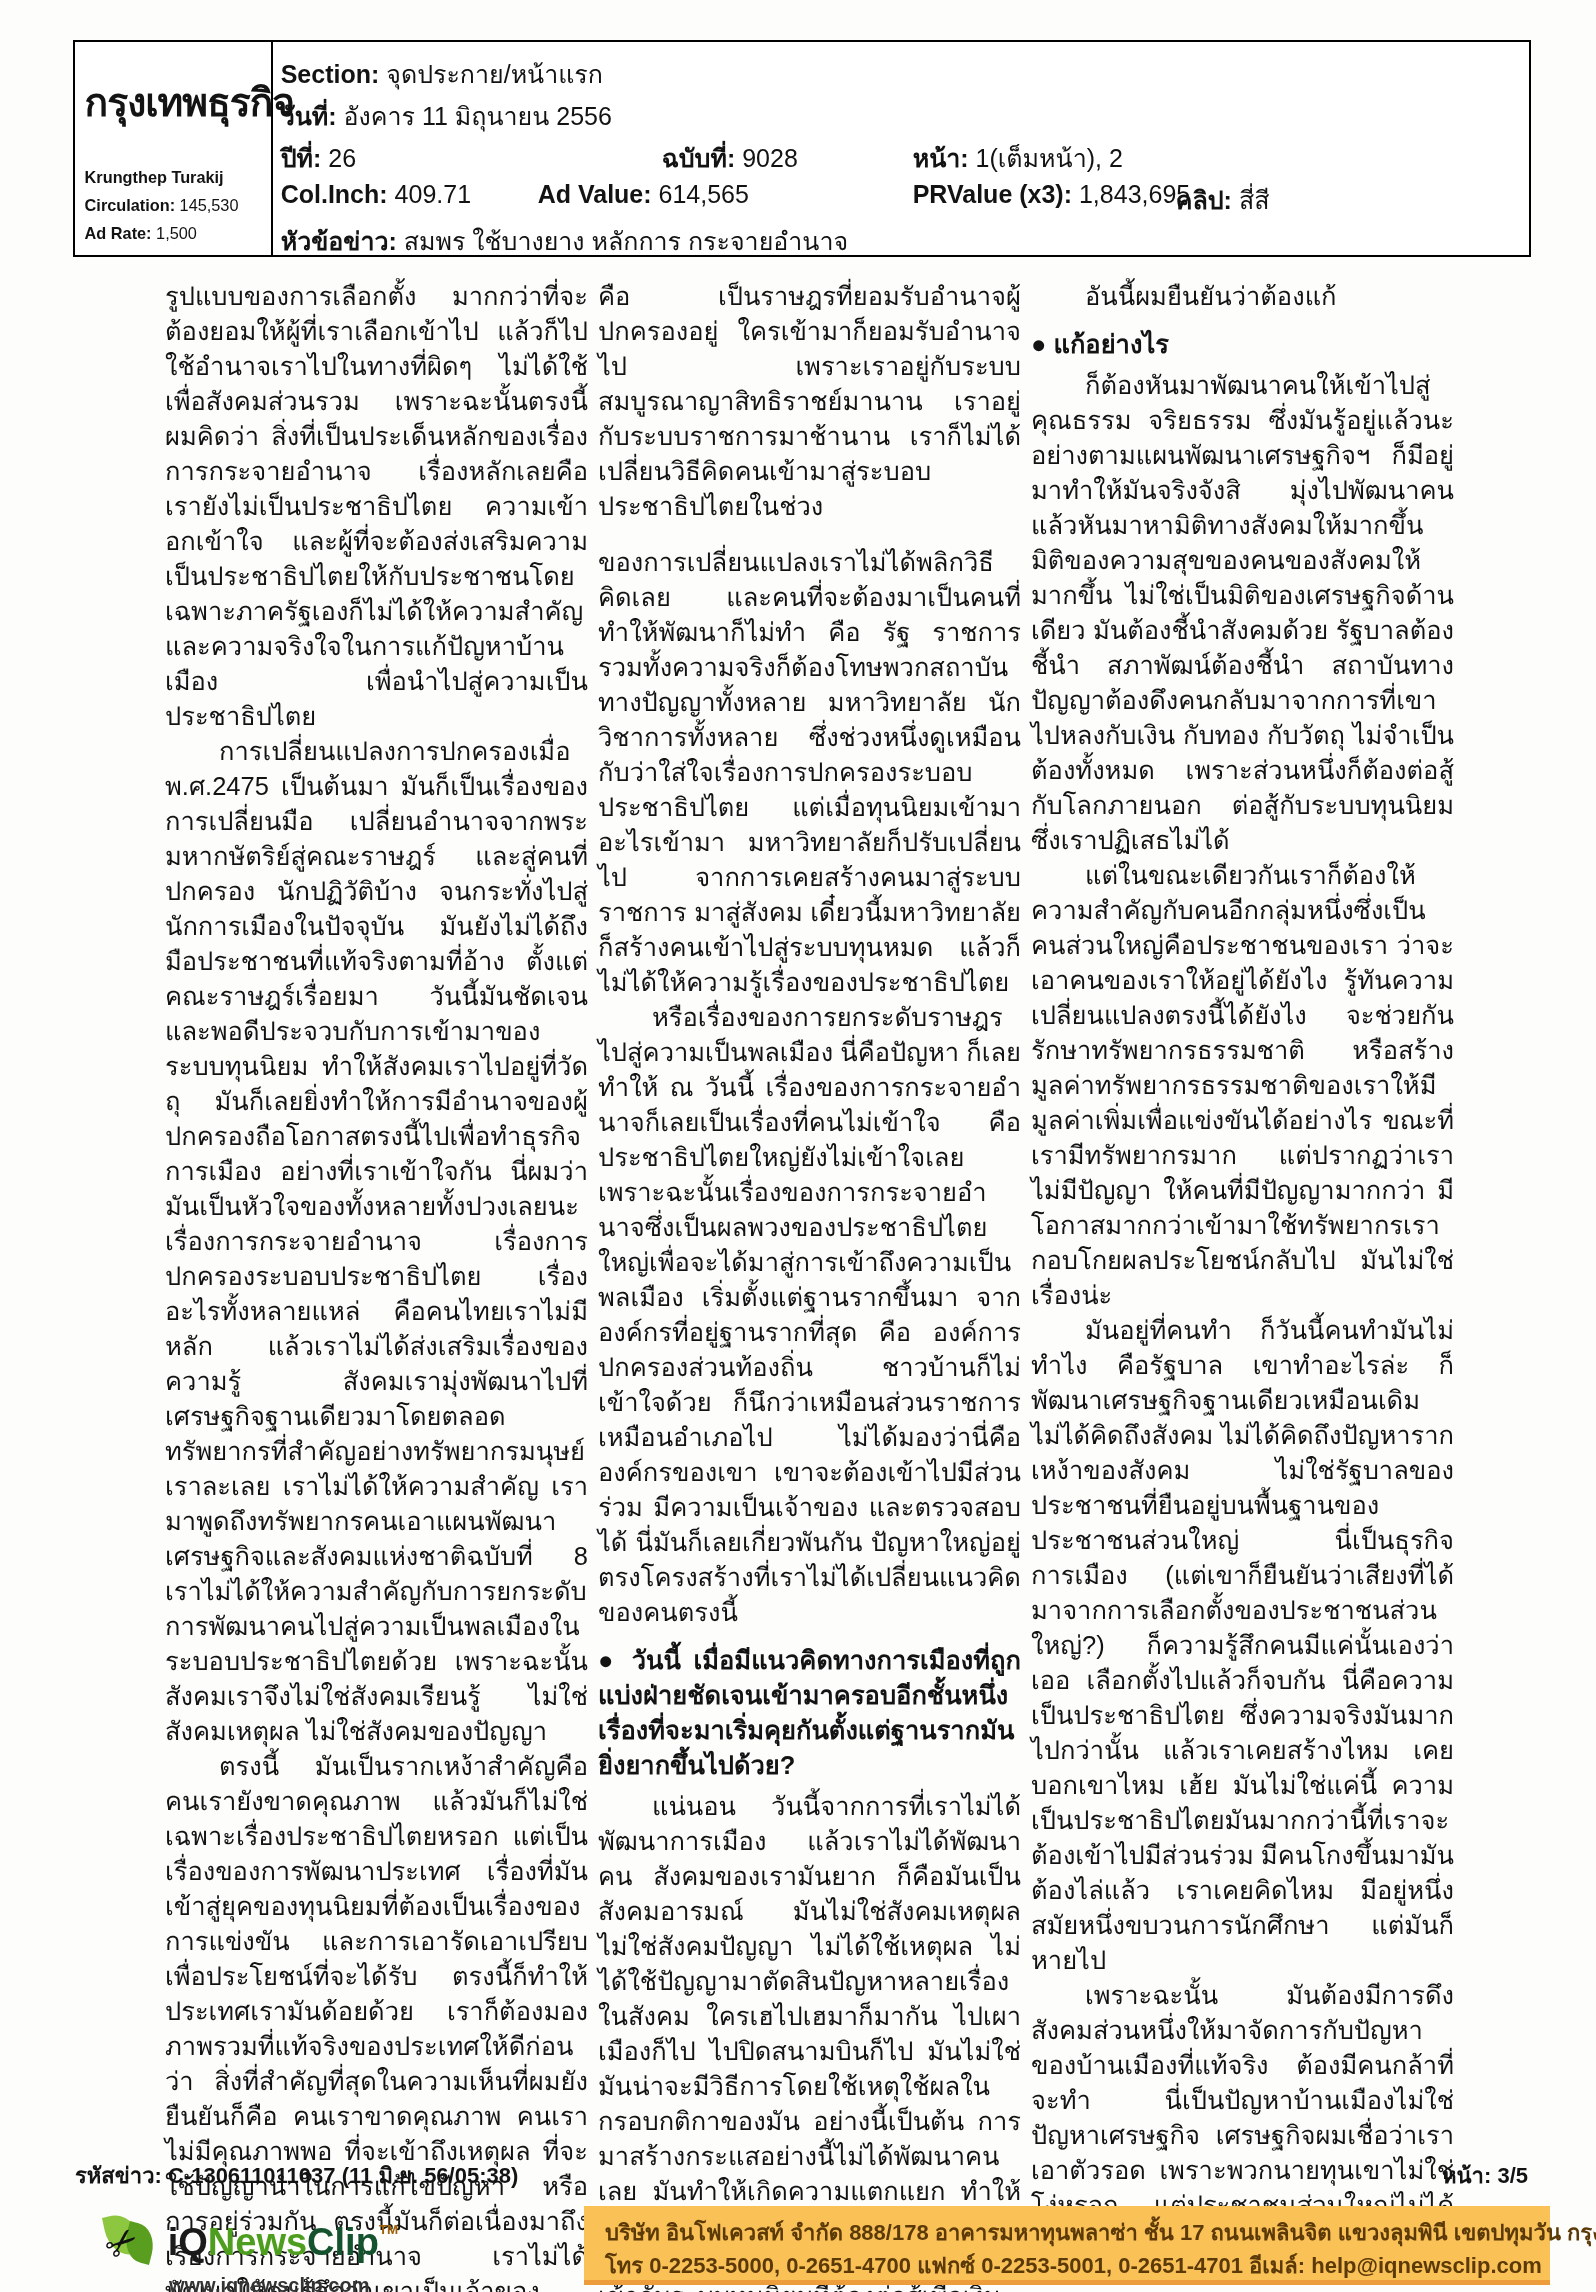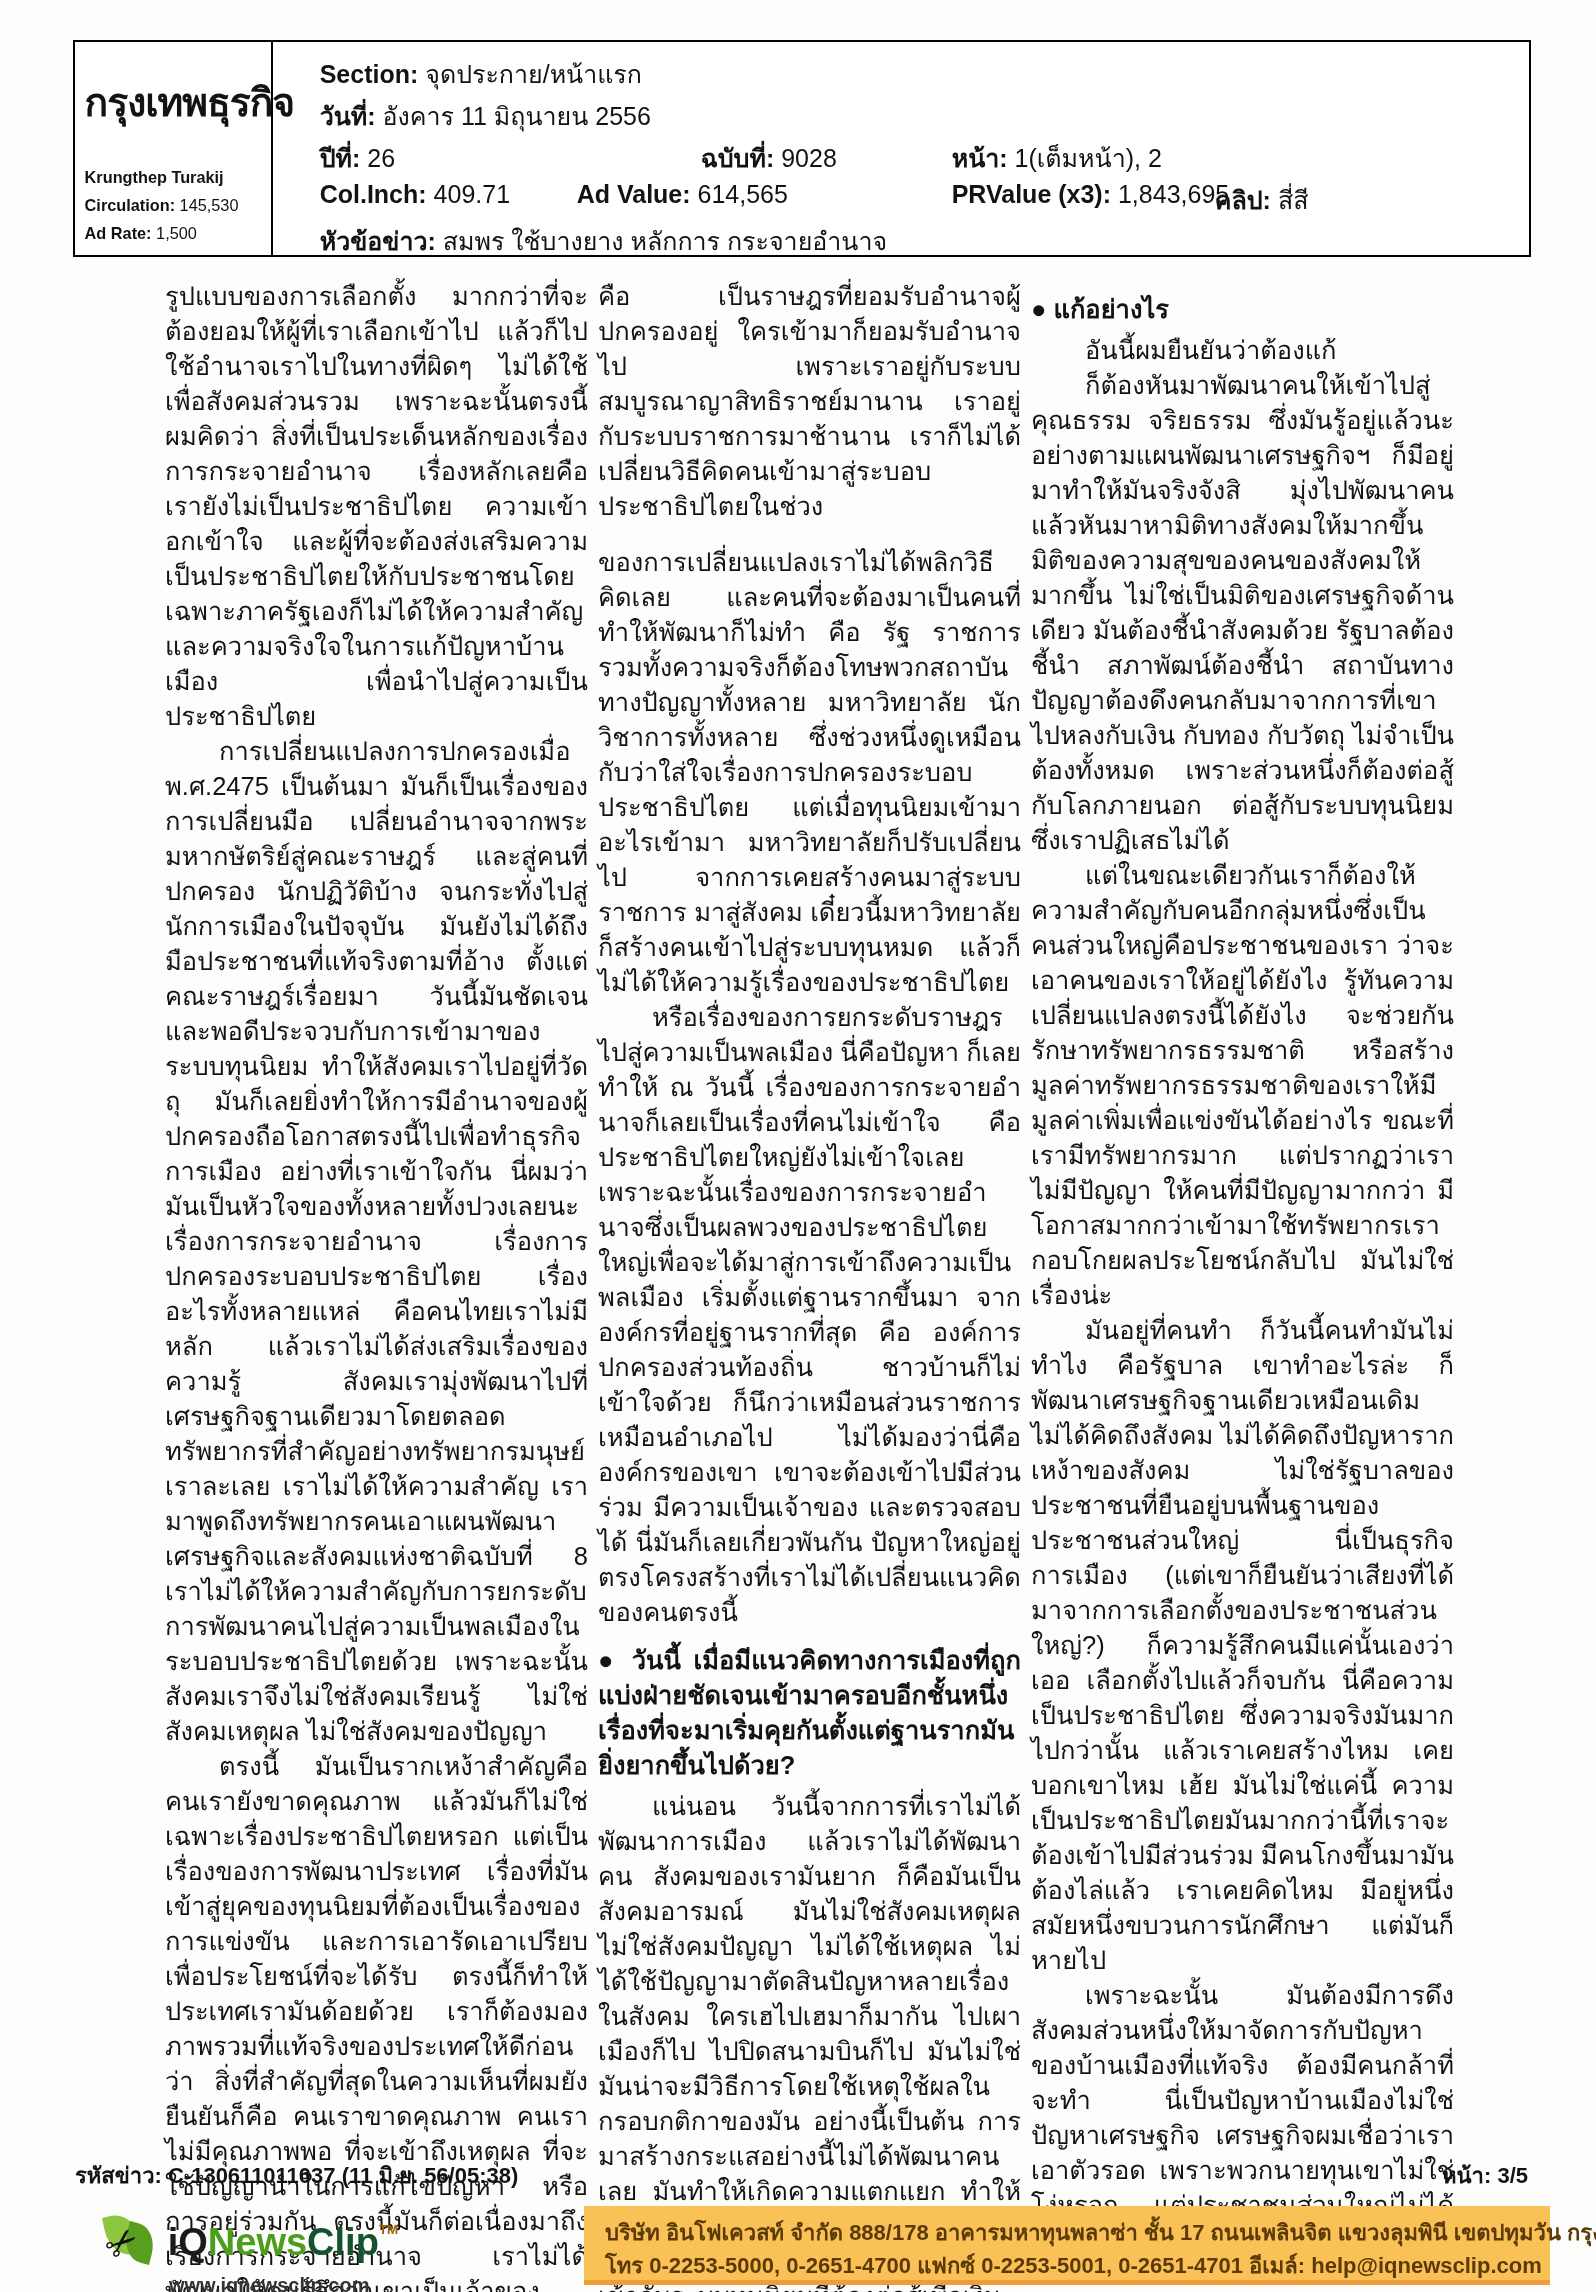--- a/index.html
+++ b/index.html
@@ -18,21 +18,21 @@
     width:198px;border-right:2.9px solid #000;box-sizing:border-box;
     display:flex;flex-direction:column;padding:5.8px 7.7px 7.7px 9.6px;
   }
   .paper-logo{
     font-size:39px;font-weight:bold;letter-spacing:-1px;
     margin-top:23px;text-align:center;white-space:nowrap;
   }
   .hdr-left-meta{margin-top:auto;font-size:16.3px;line-height:28px;white-space:nowrap;}
   .hdr-left-meta b{font-weight:bold;}
   .hdr-right{flex:1;position:relative;font-size:25px;}
-  .hrow{position:absolute;left:7.7px;right:7.7px;height:33px;white-space:nowrap;margin-left:39px;}
+  .hrow{position:absolute;left:7.7px;right:7.7px;height:33px;white-space:nowrap;}
   .hrow b{font-weight:bold;}
   .r1{top:11.5px;} .r2{top:54px;} .r3{top:96px;} .r4{top:138px;} .r5{top:179px;}
   .hcell{position:absolute;top:0;white-space:nowrap;}
   .p0{left:0;} .p397{left:381px;} .p267{left:257px;} .p658{left:632px;} .p932{left:895px;}
   
   .article{
     position:absolute;left:165px;top:279px;width:1314px;height:1869px;
     display:flex;gap:10px;
   }
   .col{width:423px;font-size:25.5px;line-height:35px;text-align:justify;}
@@ -114,22 +114,22 @@
       <p class="blk para ind">ตรงนี้ มันเป็นรากเหง้าสำคัญคือ คนเรายังขาดคุณภาพ แล้วมันก็ไม่ใช่เฉพาะเรื่องประชาธิปไตยหรอก แต่เป็นเรื่องของการพัฒนาประเทศ เรื่องที่มันเข้าสู่ยุคของทุนนิยมที่ต้องเป็นเรื่องของการแข่งขัน และการเอารัดเอาเปรียบเพื่อประโยชน์ที่จะได้รับ ตรงนี้ก็ทำให้ประเทศเรามันด้อยด้วย เราก็ต้องมองภาพรวมที่แท้จริงของประเทศให้ดีก่อนว่า สิ่งที่สำคัญที่สุดในความเห็นที่ผมยังยืนยันก็คือ คนเราขาดคุณภาพ คนเราไม่มีคุณภาพพอ ที่จะเข้าถึงเหตุผล ที่จะใช้ปัญญานำในการแก้ไขปัญหา หรือการอยู่ร่วมกัน ตรงนี้มันก็ต่อเนื่องมาถึงเรื่องการกระจายอำนาจ เราไม่ได้พัฒนาให้คนรู้สึกว่าเขาเป็นเจ้าของอำนาจอธิปไตย หรือเข้ามาร่วมคิดร่วมทำในการพัฒนาตั้งแต่พื้นฐาน เขาก็ติดอยู่กับความคิดเดิมๆ วัฒนธรรมเดิมๆ หรือประวัติศาสตร์การปกครองเดิมๆ ที่ยอมรับ</p>
     </div>
   <div class="col">
       <p class="blk para">คือ เป็นราษฎรที่ยอมรับอำนาจผู้ปกครองอยู่ ใครเข้ามาก็ยอมรับอำนาจไป เพราะเราอยู่กับระบบสมบูรณาญาสิทธิราชย์มานาน เราอยู่กับระบบราชการมาช้านาน เราก็ไม่ได้เปลี่ยนวิธีคิดคนเข้ามาสู่ระบอบประชาธิปไตยในช่วง</p>
       <p class="blk para gap">ของการเปลี่ยนแปลงเราไม่ได้พลิกวิธีคิดเลย และคนที่จะต้องมาเป็นคนที่ทำให้พัฒนาก็ไม่ทำ คือ รัฐ ราชการ รวมทั้งความจริงก็ต้องโทษพวกสถาบันทางปัญญาทั้งหลาย มหาวิทยาลัย นักวิชาการทั้งหลาย ซึ่งช่วงหนึ่งดูเหมือนกับว่าใส่ใจเรื่องการปกครองระบอบประชาธิปไตย แต่เมื่อทุนนิยมเข้ามา อะไรเข้ามา มหาวิทยาลัยก็ปรับเปลี่ยนไป จากการเคยสร้างคนมาสู่ระบบราชการ มาสู่สังคม เดี๋ยวนี้มหาวิทยาลัยก็สร้างคนเข้าไปสู่ระบบทุนหมด แล้วก็ไม่ได้ให้ความรู้เรื่องของประชาธิปไตย</p>
       <p class="blk para ind">หรือเรื่องของการยกระดับราษฎรไปสู่ความเป็นพลเมือง นี่คือปัญหา ก็เลยทำให้ ณ วันนี้ เรื่องของการกระจายอำนาจก็เลยเป็นเรื่องที่คนไม่เข้าใจ คือประชาธิปไตยใหญ่ยังไม่เข้าใจเลย เพราะฉะนั้นเรื่องของการกระจายอำนาจซึ่งเป็นผลพวงของประชาธิปไตยใหญ่เพื่อจะได้มาสู่การเข้าถึงความเป็นพลเมือง เริ่มตั้งแต่ฐานรากขึ้นมา จากองค์กรที่อยู่ฐานรากที่สุด คือ องค์การปกครองส่วนท้องถิ่น ชาวบ้านก็ไม่เข้าใจด้วย ก็นึกว่าเหมือนส่วนราชการเหมือนอำเภอไป ไม่ได้มองว่านี่คือองค์กรของเขา เขาจะต้องเข้าไปมีส่วนร่วม มีความเป็นเจ้าของ และตรวจสอบได้ นี่มันก็เลยเกี่ยวพันกัน ปัญหาใหญ่อยู่ตรงโครงสร้างที่เราไม่ได้เปลี่ยนแนวคิดของคนตรงนี้</p>
       <p class="blk question">● วันนี้ เมื่อมีแนวคิดทางการเมืองที่ถูกแบ่งฝ่ายชัดเจนเข้ามาครอบอีกชั้นหนึ่ง เรื่องที่จะมาเริ่มคุยกันตั้งแต่ฐานรากมันยิ่งยากขึ้นไปด้วย?</p>
       <p class="blk para ind">แน่นอน วันนี้จากการที่เราไม่ได้พัฒนาการเมือง แล้วเราไม่ได้พัฒนาคน สังคมของเรามันยาก ก็คือมันเป็นสังคมอารมณ์ มันไม่ใช่สังคมเหตุผล ไม่ใช่สังคมปัญญา ไม่ได้ใช้เหตุผล ไม่ได้ใช้ปัญญามาตัดสินปัญหาหลายเรื่องในสังคม ใครเฮไปเฮมาก็มากัน ไปเผาเมืองก็ไป ไปปิดสนามบินก็ไป มันไม่ใช่ มันน่าจะมีวิธีการโดยใช้เหตุใช้ผลในกรอบกติกาของมัน อย่างนี้เป็นต้น การมาสร้างกระแสอย่างนี้ไม่ได้พัฒนาคนเลย มันทำให้เกิดความแตกแยก ทำให้สังคมอารมณ์มันเกิดมากขึ้นไปอีก เพราะฉะนั้นคนก็จะไม่ฟังไง เมื่อมาบวกเข้ากับระบบทุนนิยมที่ต้องต่อสู้เพื่อเงิน เพื่อวัตถุ มันก็เลยยิ่งไปกันใหญ่ นี่คือ ปัจจัยสำคัญคือคนไม่มีคุณภาพ</p>
     </div>
   <div class="col">
+      <p class="blk para ind">อันนี้ผมยืนยันว่าต้องแก้</p>
       <p class="blk question">● แก้อย่างไร</p>
-      <p class="blk para ind">อันนี้ผมยืนยันว่าต้องแก้</p>
       <p class="blk para ind">ก็ต้องหันมาพัฒนาคนให้เข้าไปสู่คุณธรรม จริยธรรม ซึ่งมันรู้อยู่แล้วนะ อย่างตามแผนพัฒนาเศรษฐกิจฯ ก็มีอยู่ มาทำให้มันจริงจังสิ มุ่งไปพัฒนาคน แล้วหันมาหามิติทางสังคมให้มากขึ้น มิติของความสุขของคนของสังคมให้มากขึ้น ไม่ใช่เป็นมิติของเศรษฐกิจด้านเดียว มันต้องชี้นำสังคมด้วย รัฐบาลต้องชี้นำ สภาพัฒน์ต้องชี้นำ สถาบันทางปัญญาต้องดึงคนกลับมาจากการที่เขาไปหลงกับเงิน กับทอง กับวัตถุ ไม่จำเป็นต้องทั้งหมด เพราะส่วนหนึ่งก็ต้องต่อสู้กับโลกภายนอก ต่อสู้กับระบบทุนนิยมซึ่งเราปฏิเสธไม่ได้</p>
       <p class="blk para ind">แต่ในขณะเดียวกันเราก็ต้องให้ความสำคัญกับคนอีกกลุ่มหนึ่งซึ่งเป็นคนส่วนใหญ่คือประชาชนของเรา ว่าจะเอาคนของเราให้อยู่ได้ยังไง รู้ทันความเปลี่ยนแปลงตรงนี้ได้ยังไง จะช่วยกันรักษาทรัพยากรธรรมชาติ หรือสร้างมูลค่าทรัพยากรธรรมชาติของเราให้มีมูลค่าเพิ่มเพื่อแข่งขันได้อย่างไร ขณะที่เรามีทรัพยากรมาก แต่ปรากฏว่าเราไม่มีปัญญา ให้คนที่มีปัญญามากกว่า มีโอกาสมากกว่าเข้ามาใช้ทรัพยากรเรา กอบโกยผลประโยชน์กลับไป มันไม่ใช่เรื่องน่ะ</p>
       <p class="blk para ind">มันอยู่ที่คนทำ ก็วันนี้คนทำมันไม่ทำไง คือรัฐบาล เขาทำอะไรล่ะ ก็พัฒนาเศรษฐกิจฐานเดียวเหมือนเดิม ไม่ได้คิดถึงสังคม ไม่ได้คิดถึงปัญหารากเหง้าของสังคม ไม่ใช่รัฐบาลของประชาชนที่ยืนอยู่บนพื้นฐานของประชาชนส่วนใหญ่ นี่เป็นธุรกิจการเมือง (แต่เขาก็ยืนยันว่าเสียงที่ได้มาจากการเลือกตั้งของประชาชนส่วนใหญ่?) ก็ความรู้สึกคนมีแค่นั้นเองว่า เออ เลือกตั้งไปแล้วก็จบกัน นี่คือความเป็นประชาธิปไตย ซึ่งความจริงมันมากไปกว่านั้น แล้วเราเคยสร้างไหม เคยบอกเขาไหม เฮ้ย มันไม่ใช่แค่นี้ ความเป็นประชาธิปไตยมันมากกว่านี้ที่เราจะต้องเข้าไปมีส่วนร่วม มีคนโกงขึ้นมามันต้องไล่แล้ว เราเคยคิดไหม มีอยู่หนึ่งสมัยหนึ่งขบวนการนักศึกษา แต่มันก็หายไป</p>
       <p class="blk para ind">เพราะฉะนั้น มันต้องมีการดึงสังคมส่วนหนึ่งให้มาจัดการกับปัญหาของบ้านเมืองที่แท้จริง ต้องมีคนกล้าที่จะทำ นี่เป็นปัญหาบ้านเมืองไม่ใช่ปัญหาเศรษฐกิจ เศรษฐกิจผมเชื่อว่าเราเอาตัวรอด เพราะพวกนายทุนเขาไม่ใช่โง่หรอก แต่ประชาชนส่วนใหญ่ไม่ได้รับการดูแลเท่าที่ควร โดยเอารัดเอาเปรียบอีกต่างหาก นี่เป็นหน้าที่ใคร ก็หน้าที่รัฐ แต่คน</p>
     </div>
 </div>
 
 <div class="code-line">
   <span><span>รหัสข่าว:</span> <span>C-130611011037</span> <span>(11 มิ.ย. 56/05:38)</span></span>
   <span class="page-no"><span>หน้า:</span> <span>3/5</span></span>

